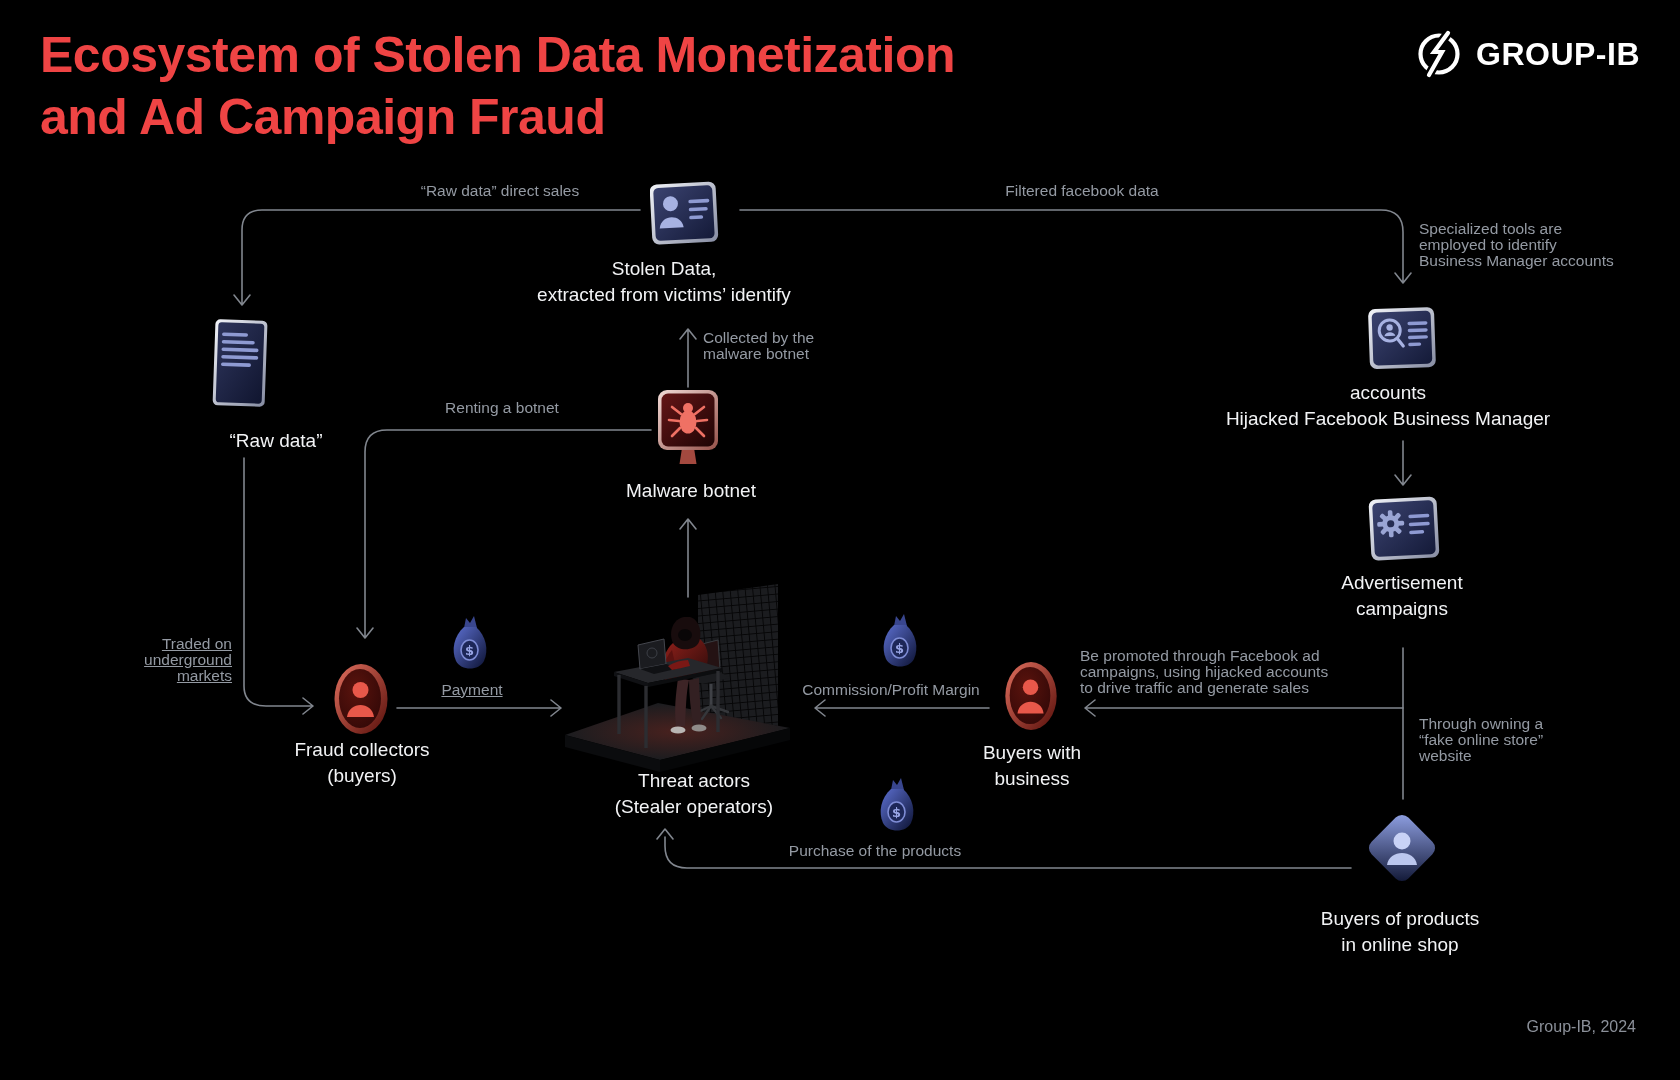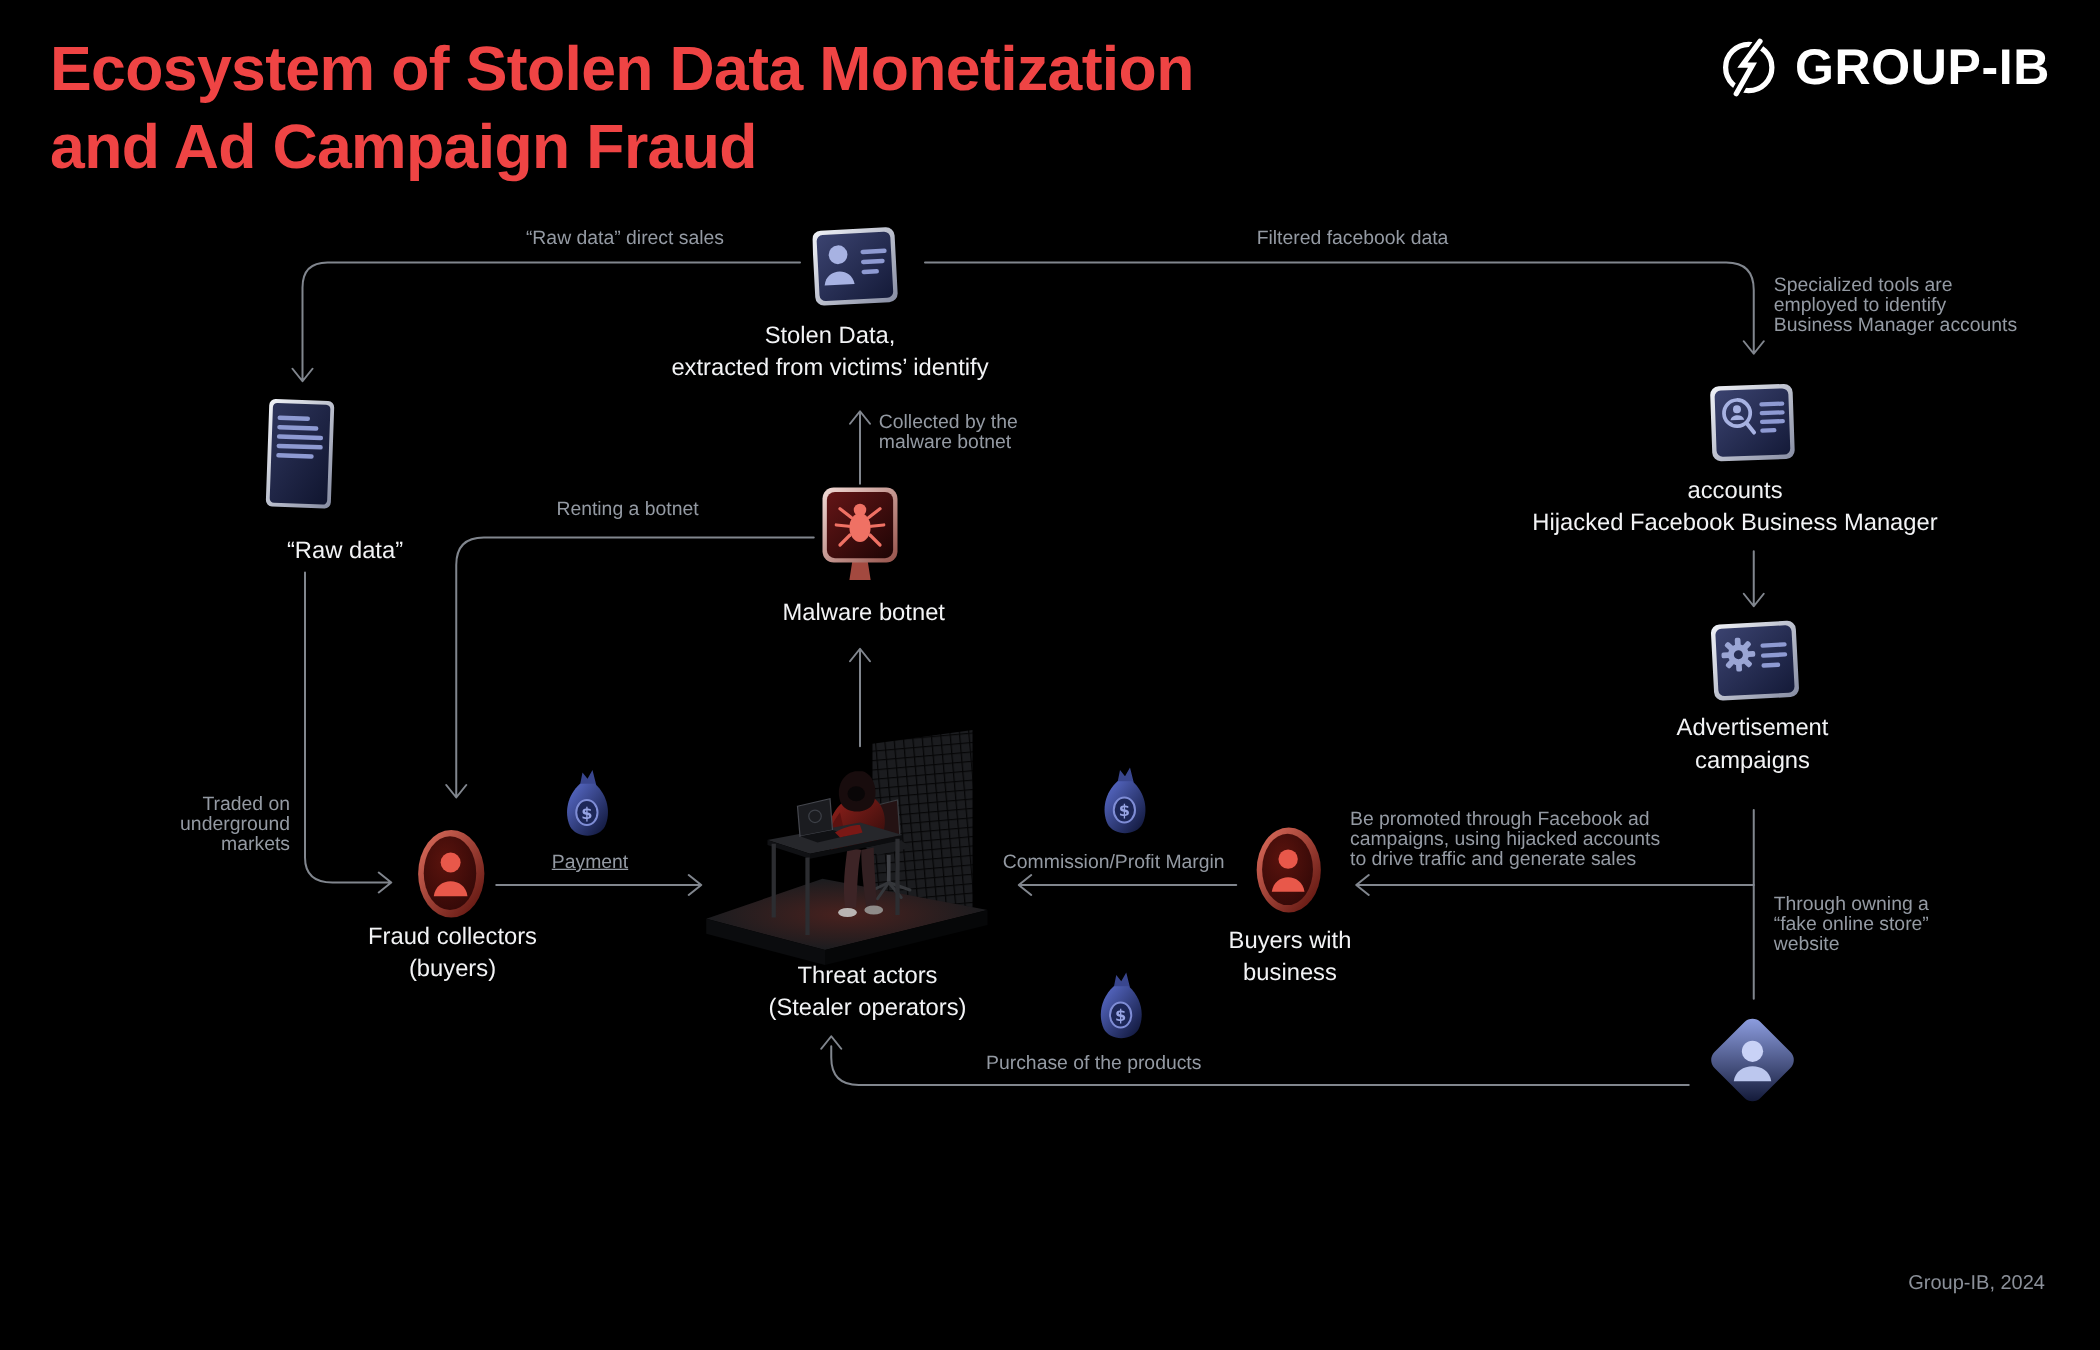--- a/index.html
+++ b/index.html
@@ -3,36 +3,36 @@
 <meta charset="utf-8">
 <style>
   html,body{margin:0;padding:0;background:#000;}
   .canvas{position:relative;width:1680px;height:1080px;background:#000;overflow:hidden;
           font-family:"Liberation Sans","DejaVu Sans",sans-serif;}
   
   .title{position:absolute;left:40px;top:24px;color:#ef4444;font-size:50px;line-height:62px;
          font-weight:600;letter-spacing:-0.5px;}
   .title span{display:block;white-space:nowrap;}
   .logo{position:absolute;top:30px;right:40px;display:flex;align-items:center;gap:13px;}
-  .logo-text{color:#ffffff;font-size:40px;font-weight:700;letter-spacing:0.5px;}
+  .logo-text{color:#ffffff;font-size:32px;font-weight:700;letter-spacing:0.5px;}
   .node-label{position:absolute;transform:translateX(-50%);text-align:center;color:#f2f3f5;
               font-size:19px;line-height:26px;font-weight:500;}
   .node-label span{display:block;white-space:nowrap;}
   .edge-label{position:absolute;color:#949aa3;font-size:15.5px;line-height:16px;font-weight:400;}
   .edge-label span{display:block;white-space:nowrap;}
   .center{text-align:center;}
   .right{text-align:right;}
   .footer{position:absolute;right:44px;top:1018px;color:#8b9099;font-size:16px;}
   
   .lbl-raw-sales{left:360px;top:183px;width:280px;}
   .lbl-filtered{left:942px;top:183px;width:280px;}
   .lbl-specialized{left:1419px;top:221px;}
   .lbl-collected{left:703px;top:330px;}
   .lbl-renting{left:392px;top:400px;width:220px;}
-  .lbl-traded{left:82px;top:636px;width:150px;}
+  .lbl-traded{left:82px;top:636px;width:150px;text-decoration:underline;}
   .lbl-payment{left:412px;top:682px;width:120px;text-decoration:underline;}
   .lbl-commission{left:770px;top:682px;width:242px;}
   .lbl-promoted{left:1080px;top:648px;}
   .lbl-fakestore{left:1419px;top:716px;}
   .lbl-purchase{left:755px;top:843px;width:240px;}
   .nl-raw{left:240px;top:428px;margin-left:36px;}
   .nl-stolen{left:664px;top:256px;}
   .nl-botnet{left:691px;top:478px;}
   .nl-threat{left:694px;top:768px;font-weight:400;}
   .nl-collectors{left:362px;top:737px;}
@@ -355,20 +355,24 @@
     <span>business</span>
   </div>
   <div class="node-label nl-hijacked">
     <span>accounts</span>
     <span>Hijacked Facebook Business Manager</span>
   </div>
   <div class="node-label nl-adcamp">
     <span>Advertisement</span>
     <span>campaigns</span>
   </div>
+  <div class="node-label nl-prodbuyers">
+    <span>Buyers of products</span>
+    <span>in online shop</span>
+  </div>
 
   <div class="edge-label center lbl-raw-sales">
     <span>“Raw data” direct sales</span>
   </div>
   <div class="edge-label center lbl-filtered">
     <span>Filtered facebook data</span>
   </div>
   <div class="edge-label lbl-specialized">
     <span>Specialized tools are</span>
     <span>employed to identify</span>

